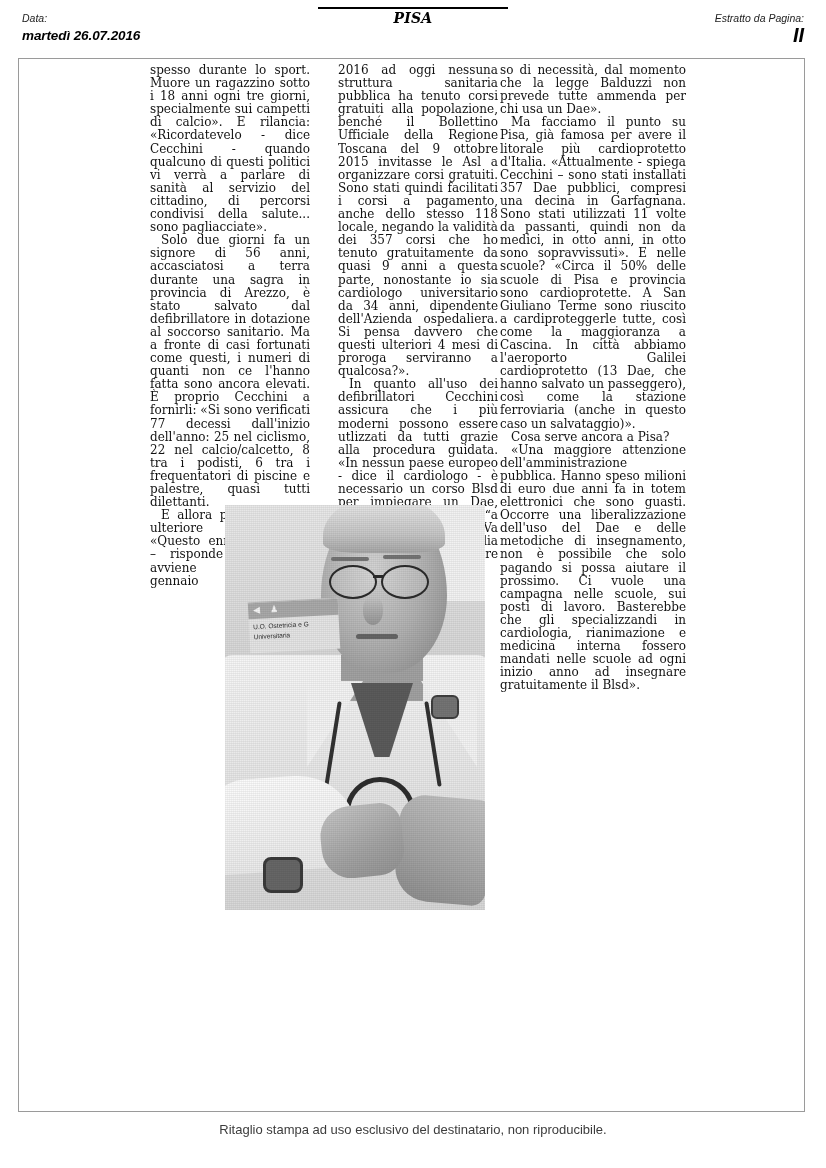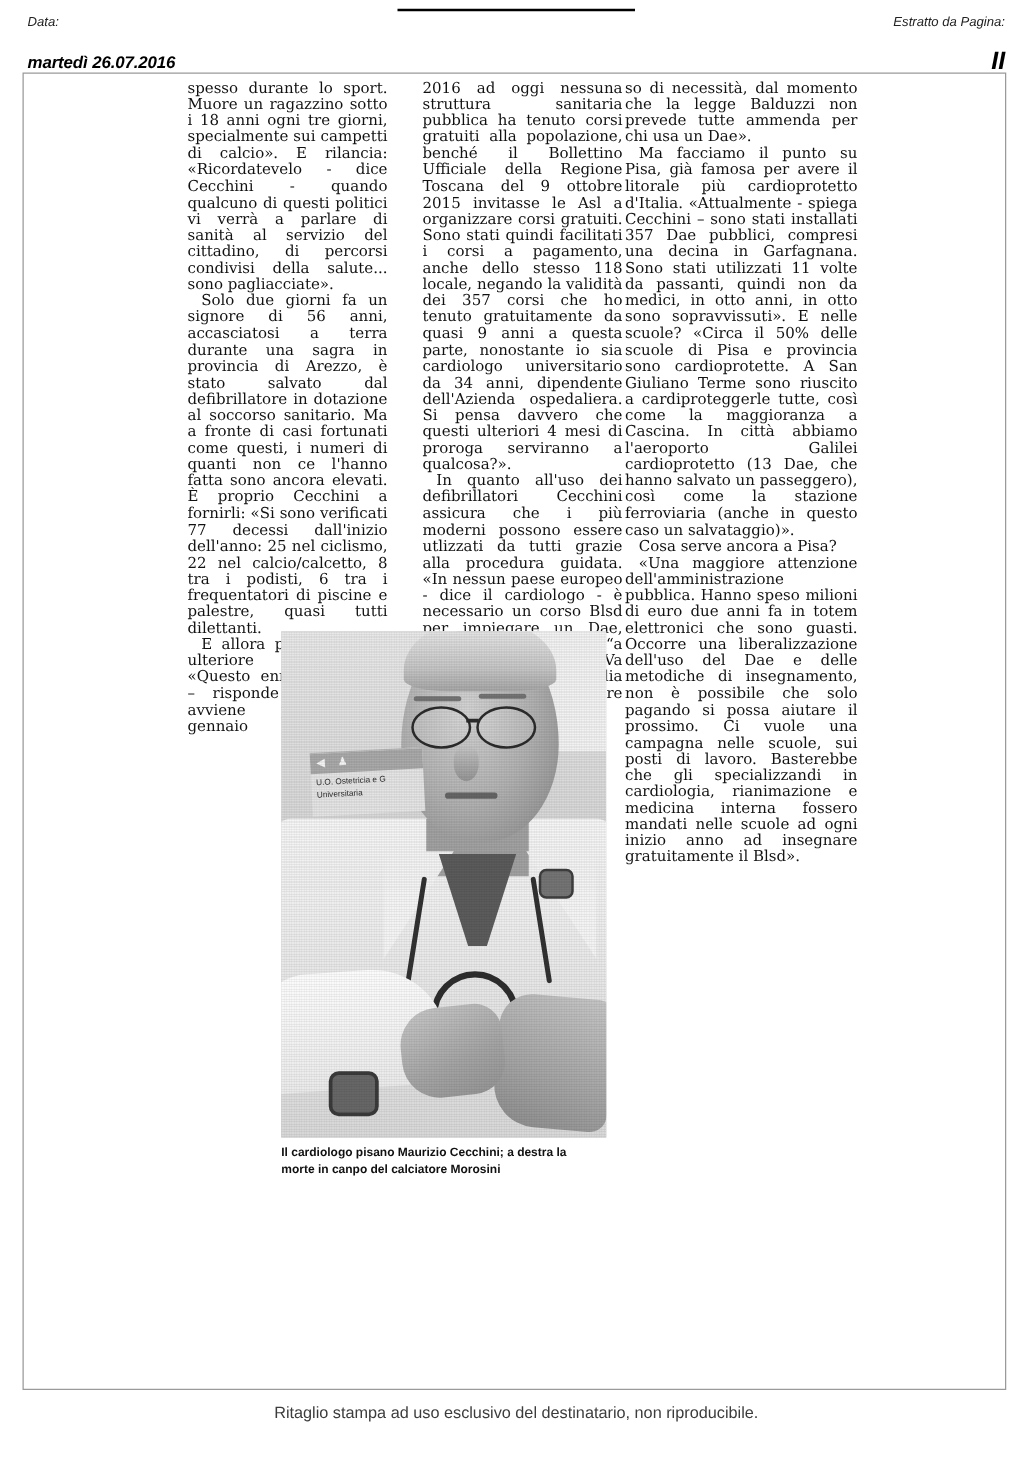--- a/index.html
+++ b/index.html
@@ -34,21 +34,21 @@
     font-size: 10.5px;
     color: #222;
     line-height: 13px;
     font-family: "Liberation Sans", sans-serif;
   }
   .hdr-value {
     font-size: 13.5px;
     font-weight: bold;
     color: #000;
     line-height: 17px;
-    margin-top: 16px;
+    margin-top: 2px;
     letter-spacing: -0.1px;
   }
   .hdr-right {
     position: absolute;
     right: 22px;
     top: 12px;
     text-align: right;
   }
   .hdr-right .hdr-value {
     font-size: 20px;
@@ -393,20 +393,21 @@
 
 <div class="header">
 
   <div class="hdr-left">
     <div class="hdr-label">Data:</div>
     <div class="hdr-value">martedì 26.07.2016</div>
   </div>
 
   <div class="masthead">
     <div class="masthead-rule"></div>
+    <div class="masthead-sub">PISA</div>
   </div>
 
   <div class="hdr-right">
     <div class="hdr-label">Estratto da Pagina:</div>
     <div class="hdr-value">II</div>
   </div>
 
 </div>
 
 <div class="clip-frame"></div>
@@ -477,17 +478,16 @@
 
     <div class="ph-ring"></div>
     <div class="ph-arm-l"></div>
     <div class="ph-hand-r"></div>
     <div class="ph-hand-l"></div>
     <div class="ph-watch"></div>
 
     <div class="ph-grain"></div>
   </div>
 
-  <div class="caption">Il cardiologo pisano Maurizio Cecchini; a destra la morte in canpo del calciatore Morosini</div>
 
 </div>
 
 <div class="footer">Ritaglio stampa ad uso esclusivo del destinatario, non riproducibile.</div>
 
 </body></html>

